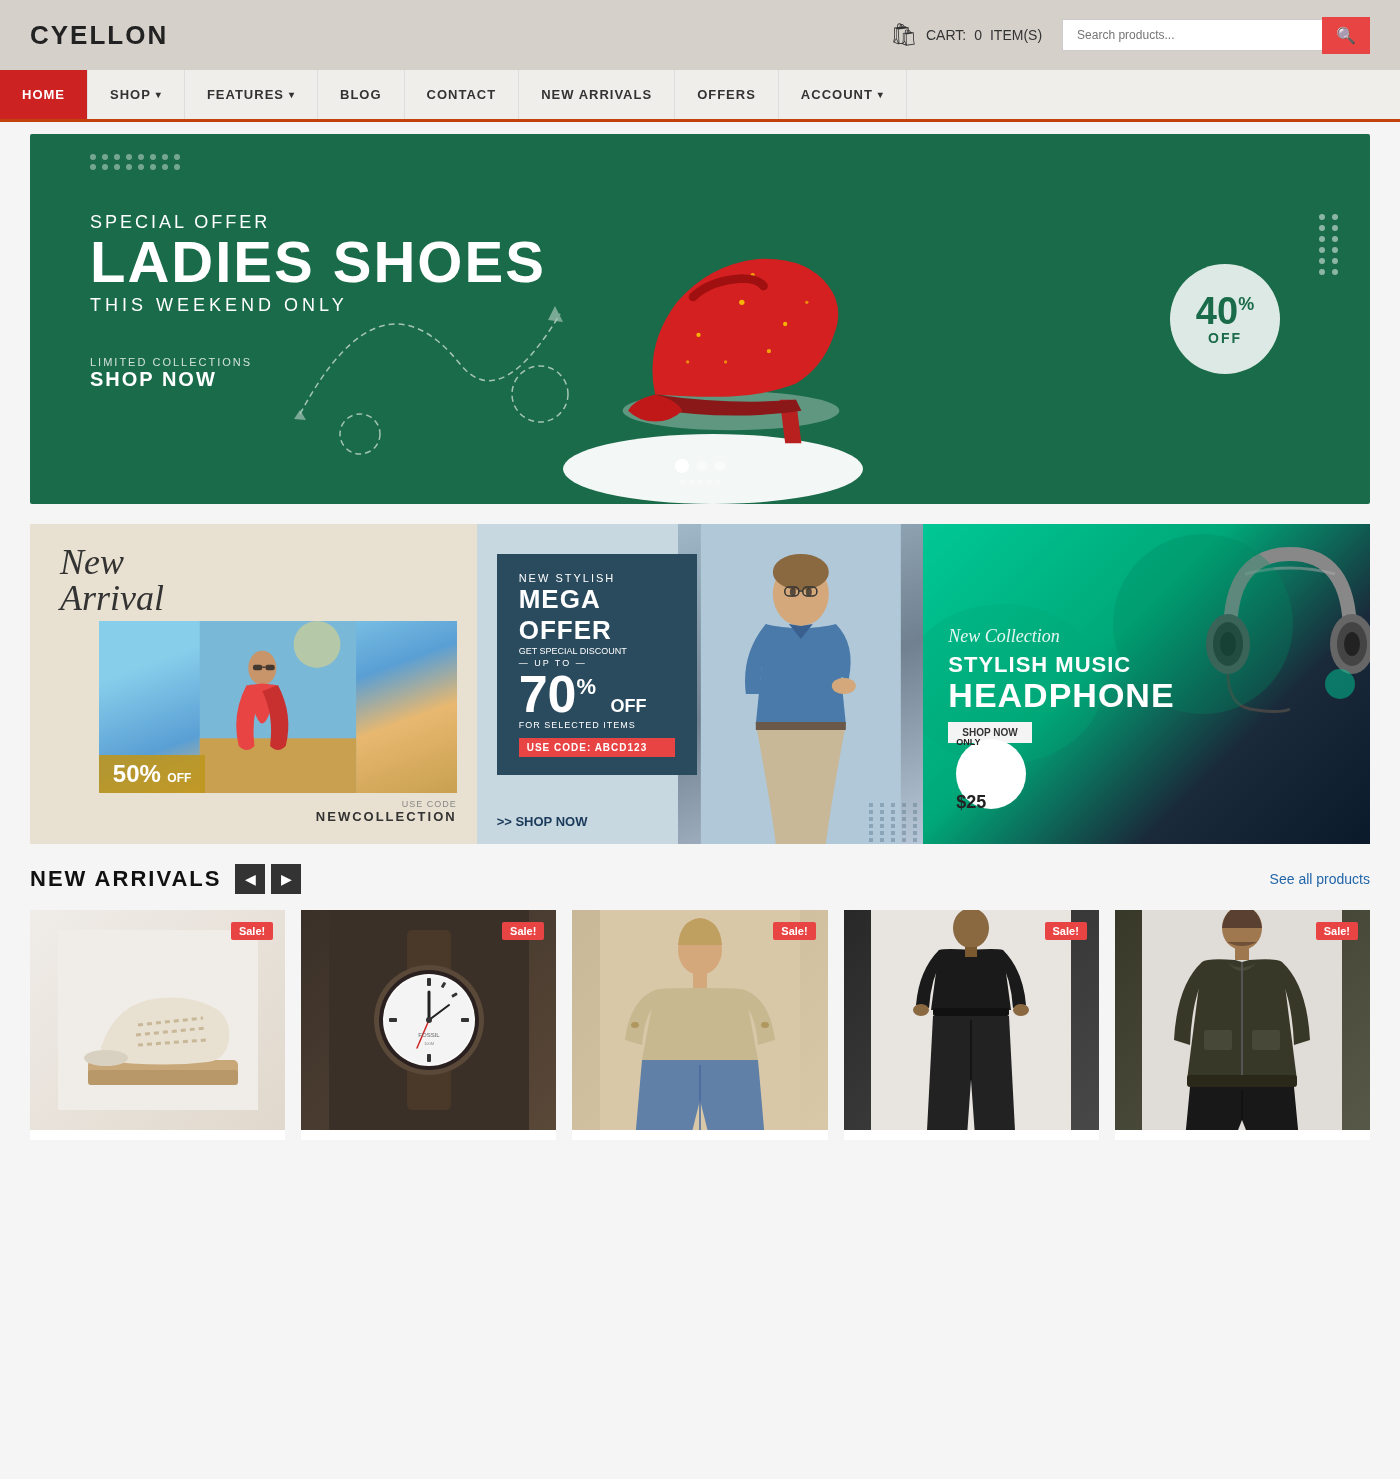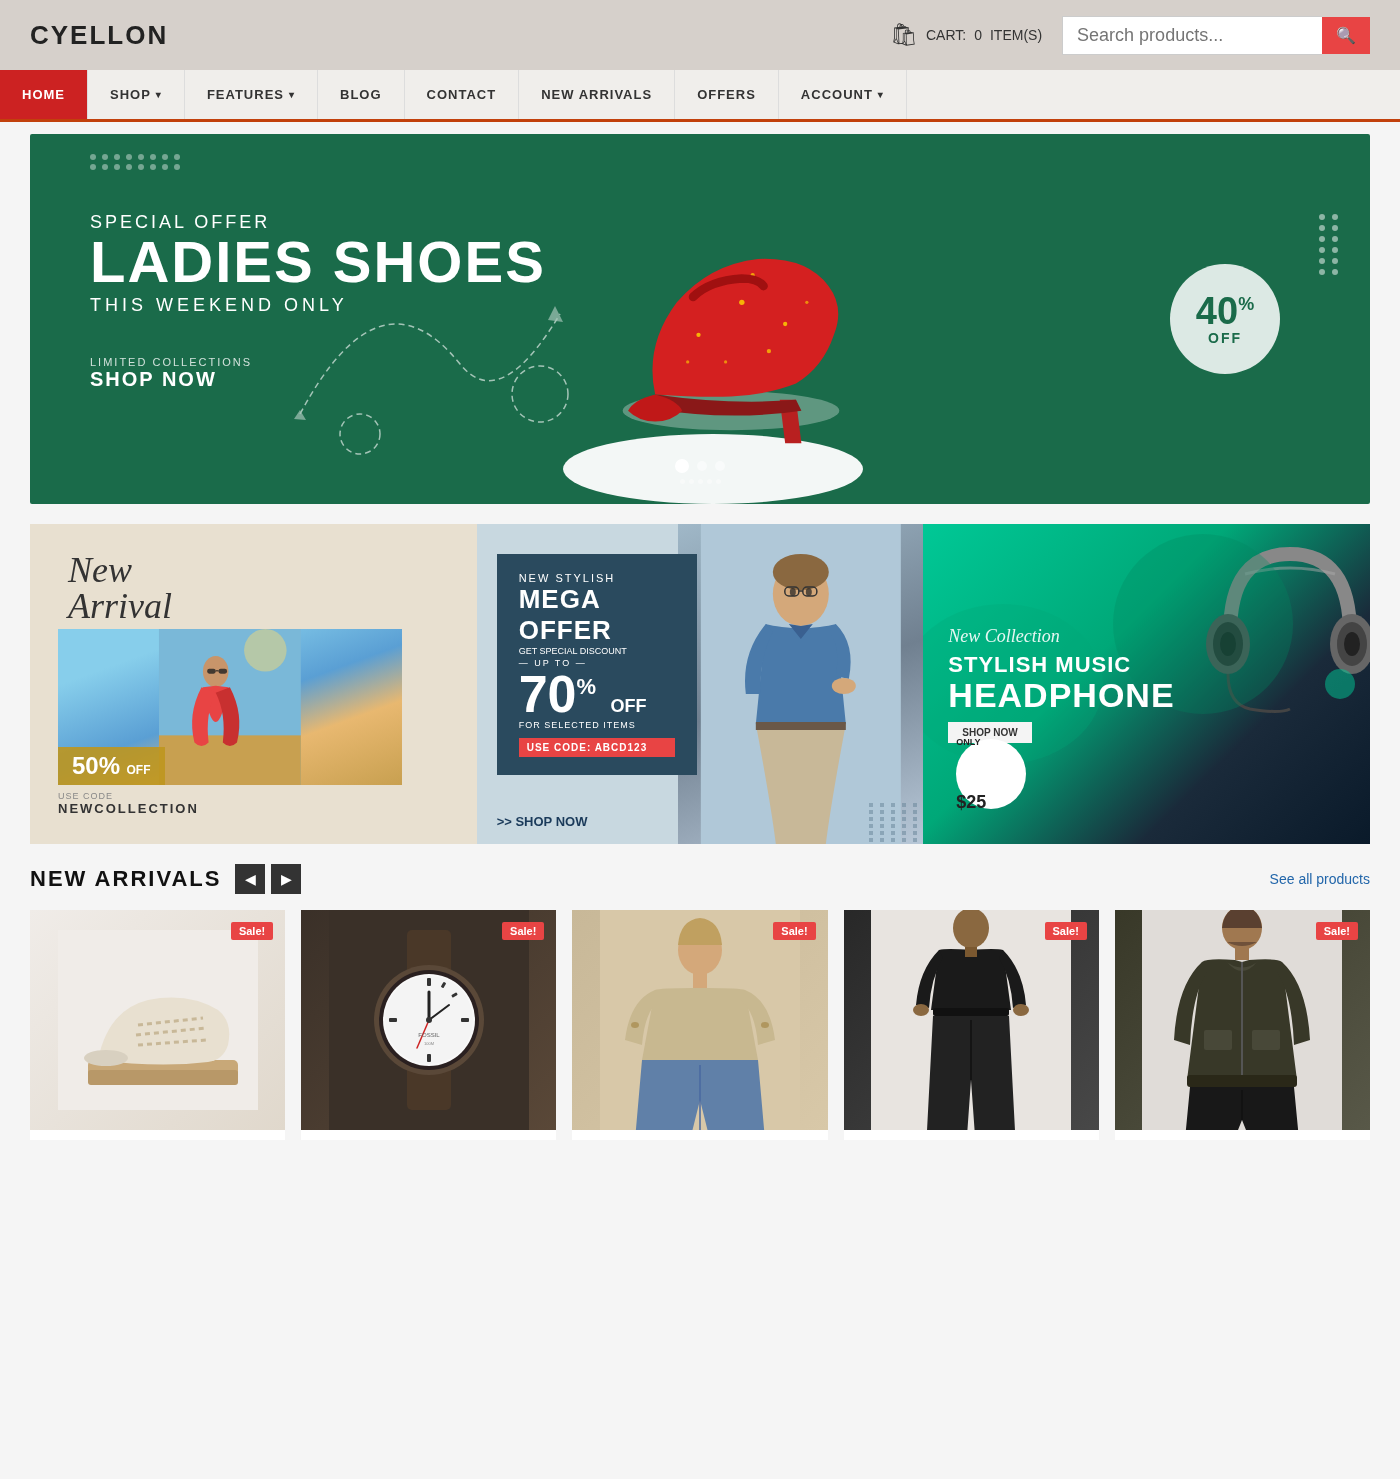--- a/index.html
+++ b/index.html
@@ -37,21 +37,21 @@
     }
     .search-bar {
       display: flex;
       align-items: center;
     }
     .search-bar input {
       width: 260px;
       padding: 8px 14px;
       border: 1px solid #ccc;
       border-right: none;
-      font-size: 18px;
+      font-size: 12px;
       background: #fff;
       outline: none;
     }
     .search-bar button {
       background: #e84444;
       border: none;
       padding: 9px 14px;
       cursor: pointer;
       color: white;
       font-size: 16px;
@@ -230,23 +230,23 @@
     .promo-card {
       height: 320px;
       position: relative;
       overflow: hidden;
     }
     
     .promo-card-1 {
       background: #e8e0d0;
       display: flex;
       flex-direction: column;
-      align-items: flex-start;
+      align-items: flex-end;
       justify-content: flex-start;
-      padding: 28px;
+      padding: 20px;
     }
     .promo-card-1 .new-arrival-text {
       font-family: 'Georgia', serif;
       font-style: italic;
       font-size: 36px;
       color: #333;
       line-height: 1;
       text-align: left;
       align-self: flex-start;
       margin-left: 10px;

